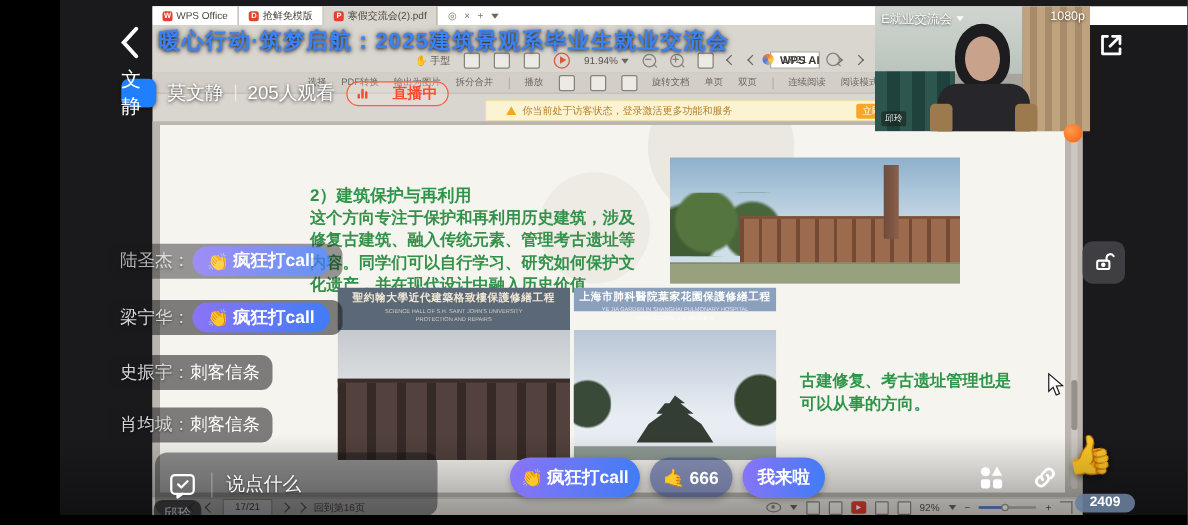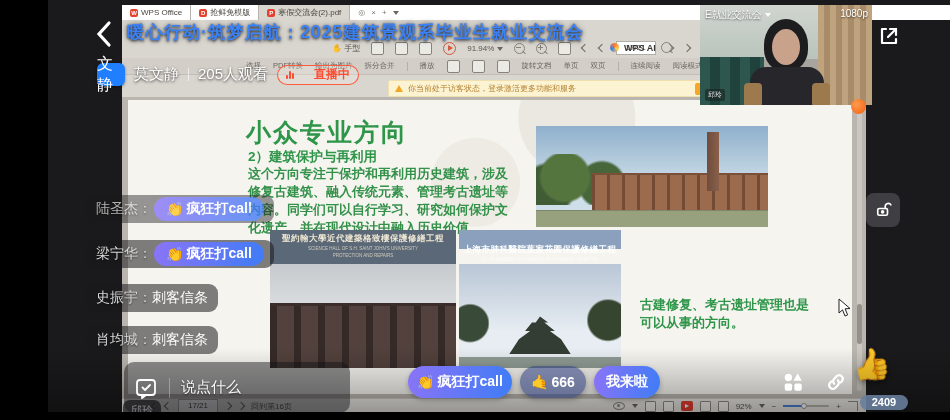--- a/index.html
+++ b/index.html
@@ -36,21 +36,21 @@
   .page-box{background:#fff;border:1px solid #b2aea7;padding:0 9px;height:12px;line-height:12px;font-size:8px;color:#44403a;}
   .caret{width:0;height:0;border-left:3px solid transparent;border-right:3px solid transparent;border-top:4px solid #6b665f;display:inline-block;}
   .ai-cluster{left:488px;top:22px;display:flex;align-items:center;gap:5px;font-size:9px;color:#3c3833;font-weight:bold;}
   .ai-spark{width:9px;height:9px;border-radius:50%;background:conic-gradient(#ff7a2f,#ffd24a,#3b7cf6,#ff7a2f);}
 
   .ribbon2{left:0;top:53px;width:744px;height:17px;background:#d3cfc8;border-bottom:1px solid #c2beb7;
            display:flex;align-items:center;gap:12px;padding-left:124px;font-size:7.5px;color:#6b665f;box-sizing:border-box;}
   .r2-sep{width:1px;height:9px;background:#b5b1aa;}
 
   .notice{left:266px;top:75px;width:354px;height:17px;background:#fcf3d3;border:1px solid #f0dfae;border-radius:2px;
-          display:flex;align-items:center;gap:5px;padding:0 6px;box-sizing:border-box;font-size:8px;color:#b5802c;}
+          display:flex;align-items:center;gap:5px;padding:0 16px;box-sizing:border-box;font-size:8px;color:#b5802c;}
   .warn-tri{width:0;height:0;border-left:4px solid transparent;border-right:4px solid transparent;border-bottom:7px solid #f5a623;}
   .notice-btn{margin-left:auto;background:#f7a629;color:#fff;border-radius:2px;padding:1px 5px;font-size:7.5px;}
 
   .doc{left:0;top:92px;width:744px;height:301px;background:#bab6af;}
   .slide{left:6px;top:3px;width:724px;height:294px;
          background:radial-gradient(circle at 62% 6%,#eae8e0 0 58px,rgba(0,0,0,0) 59px),
                     radial-gradient(circle at 48% 28%,#edebe4 0 44px,rgba(0,0,0,0) 45px),
                     radial-gradient(circle at 70% 30%,#e7e5dd 0 36px,rgba(0,0,0,0) 37px),#f5f4ef;}
   .slide-title{left:118px;top:16px;font-size:25px;font-weight:bold;color:#2e9549;letter-spacing:2px;}
   .slide-subtitle{left:120px;top:48px;font-size:13.5px;font-weight:bold;color:#2e9549;}
@@ -74,21 +74,21 @@
   .cap-zh{font-size:8.5px;font-weight:bold;letter-spacing:.5px;}
   .cap-en{font-size:4.5px;color:#cfcaba;line-height:1.6;}
   .ps-photo{position:absolute;left:0;top:34px;right:0;bottom:0;background:linear-gradient(#c6c9cd,#dde0e2 45%);}
   .ps-building{position:absolute;left:0;right:0;bottom:0;height:60%;background:#52413c;border-top:3px solid #3a2d2a;
                background-image:repeating-linear-gradient(90deg,#362a27 0 7px,rgba(0,0,0,0) 7px 24px);}
   .ps-lanterns{position:absolute;left:0;right:0;bottom:52%;height:4px;
                background:repeating-linear-gradient(90deg,#c23a2a 0 3px,rgba(0,0,0,0) 3px 22px);}
 
   
   .ph-garden{left:331px;top:130px;width:162px;height:138px;overflow:hidden;}
-  .pg-caption{height:19px;background:#8aa0bd;color:#fff;text-align:center;padding-top:14px;box-sizing:border-box;}
+  .pg-caption{height:19px;background:#8aa0bd;color:#fff;text-align:center;padding-top:2px;box-sizing:border-box;}
   .pg-caption .cap-en{color:rgba(255,255,255,.75);}
   .pg-photo{position:absolute;left:0;top:34px;right:0;bottom:0;background:linear-gradient(#b9c6d6,#e7edf2 65%);}
   .pg-trees-l{position:absolute;left:-8px;bottom:10%;width:38px;height:55%;
               background:radial-gradient(circle at 50% 40%,#3a4a38 0 45%,rgba(0,0,0,0) 50%);}
   .pg-trees-r{position:absolute;right:-8px;bottom:10%;width:42px;height:60%;
               background:radial-gradient(circle at 50% 40%,#35452f 0 45%,rgba(0,0,0,0) 50%);}
   .pg-pav{position:absolute;left:50%;bottom:13%;width:62px;height:38px;transform:translateX(-50%);background:#333d34;
           clip-path:polygon(50% 0,63% 16%,57% 16%,74% 38%,66% 38%,84% 60%,100% 100%,0 100%,16% 60%,34% 38%,26% 38%,37% 16%,43% 16%);}
   .pg-water{position:absolute;left:0;right:0;bottom:0;height:11%;background:#8e9b93;}
 
@@ -261,21 +261,20 @@
     </div>
 
     <div class="abs notice">
       <span class="warn-tri"></span>
       <span class="nw">你当前处于访客状态，登录激活更多功能和服务</span>
       <span class="notice-btn nw">立即登录</span>
     </div>
 
     <div class="abs doc">
       <div class="abs slide">
-        <div class="abs slide-title nw">小众专业方向</div>
         <div class="abs slide-subtitle nw">2）建筑保护与再利用</div>
         <div class="abs slide-body">这个方向专注于保护和再利用历史建筑，涉及修复古建筑、融入传统元素、管理考古遗址等内容。同学们可以自行学习、研究如何保护文化遗产，并在现代设计中融入历史价值。</div>
 
         <div class="abs ph-factory">
           <div class="pf-trees"></div>
           <div class="pf-building"></div>
           <div class="pf-chimney"></div>
           <div class="pf-ground"></div>
         </div>
 

